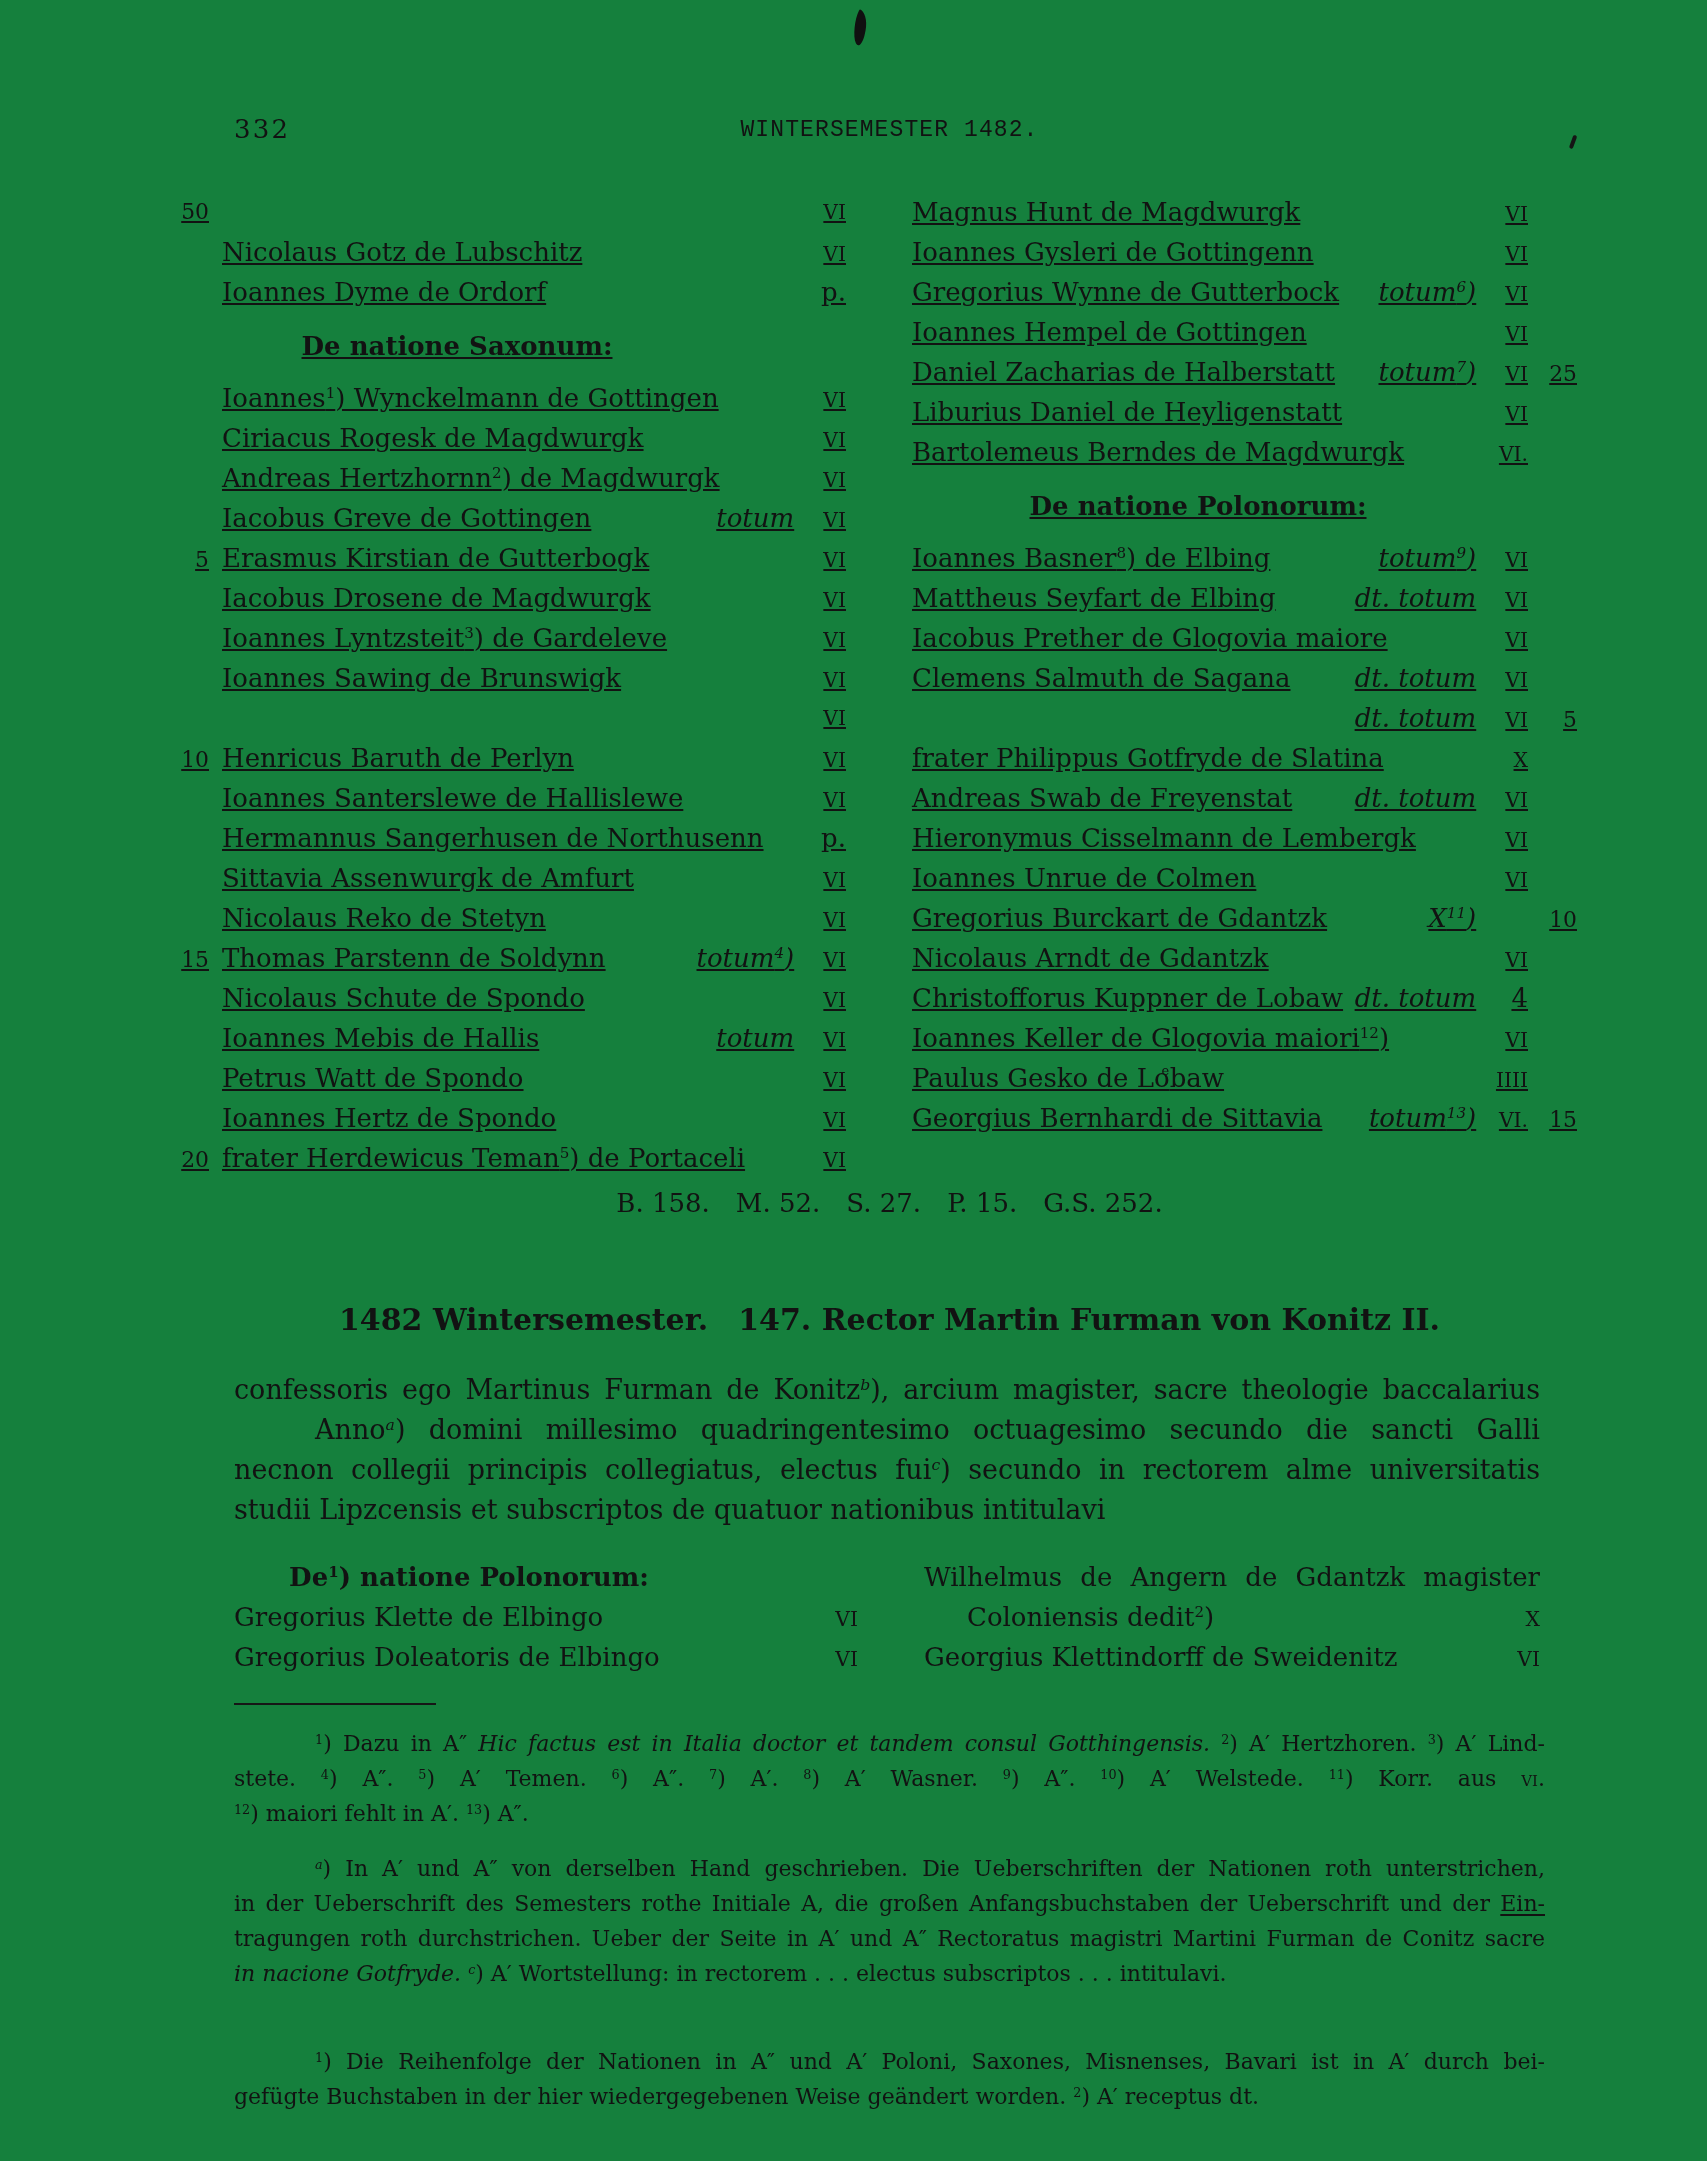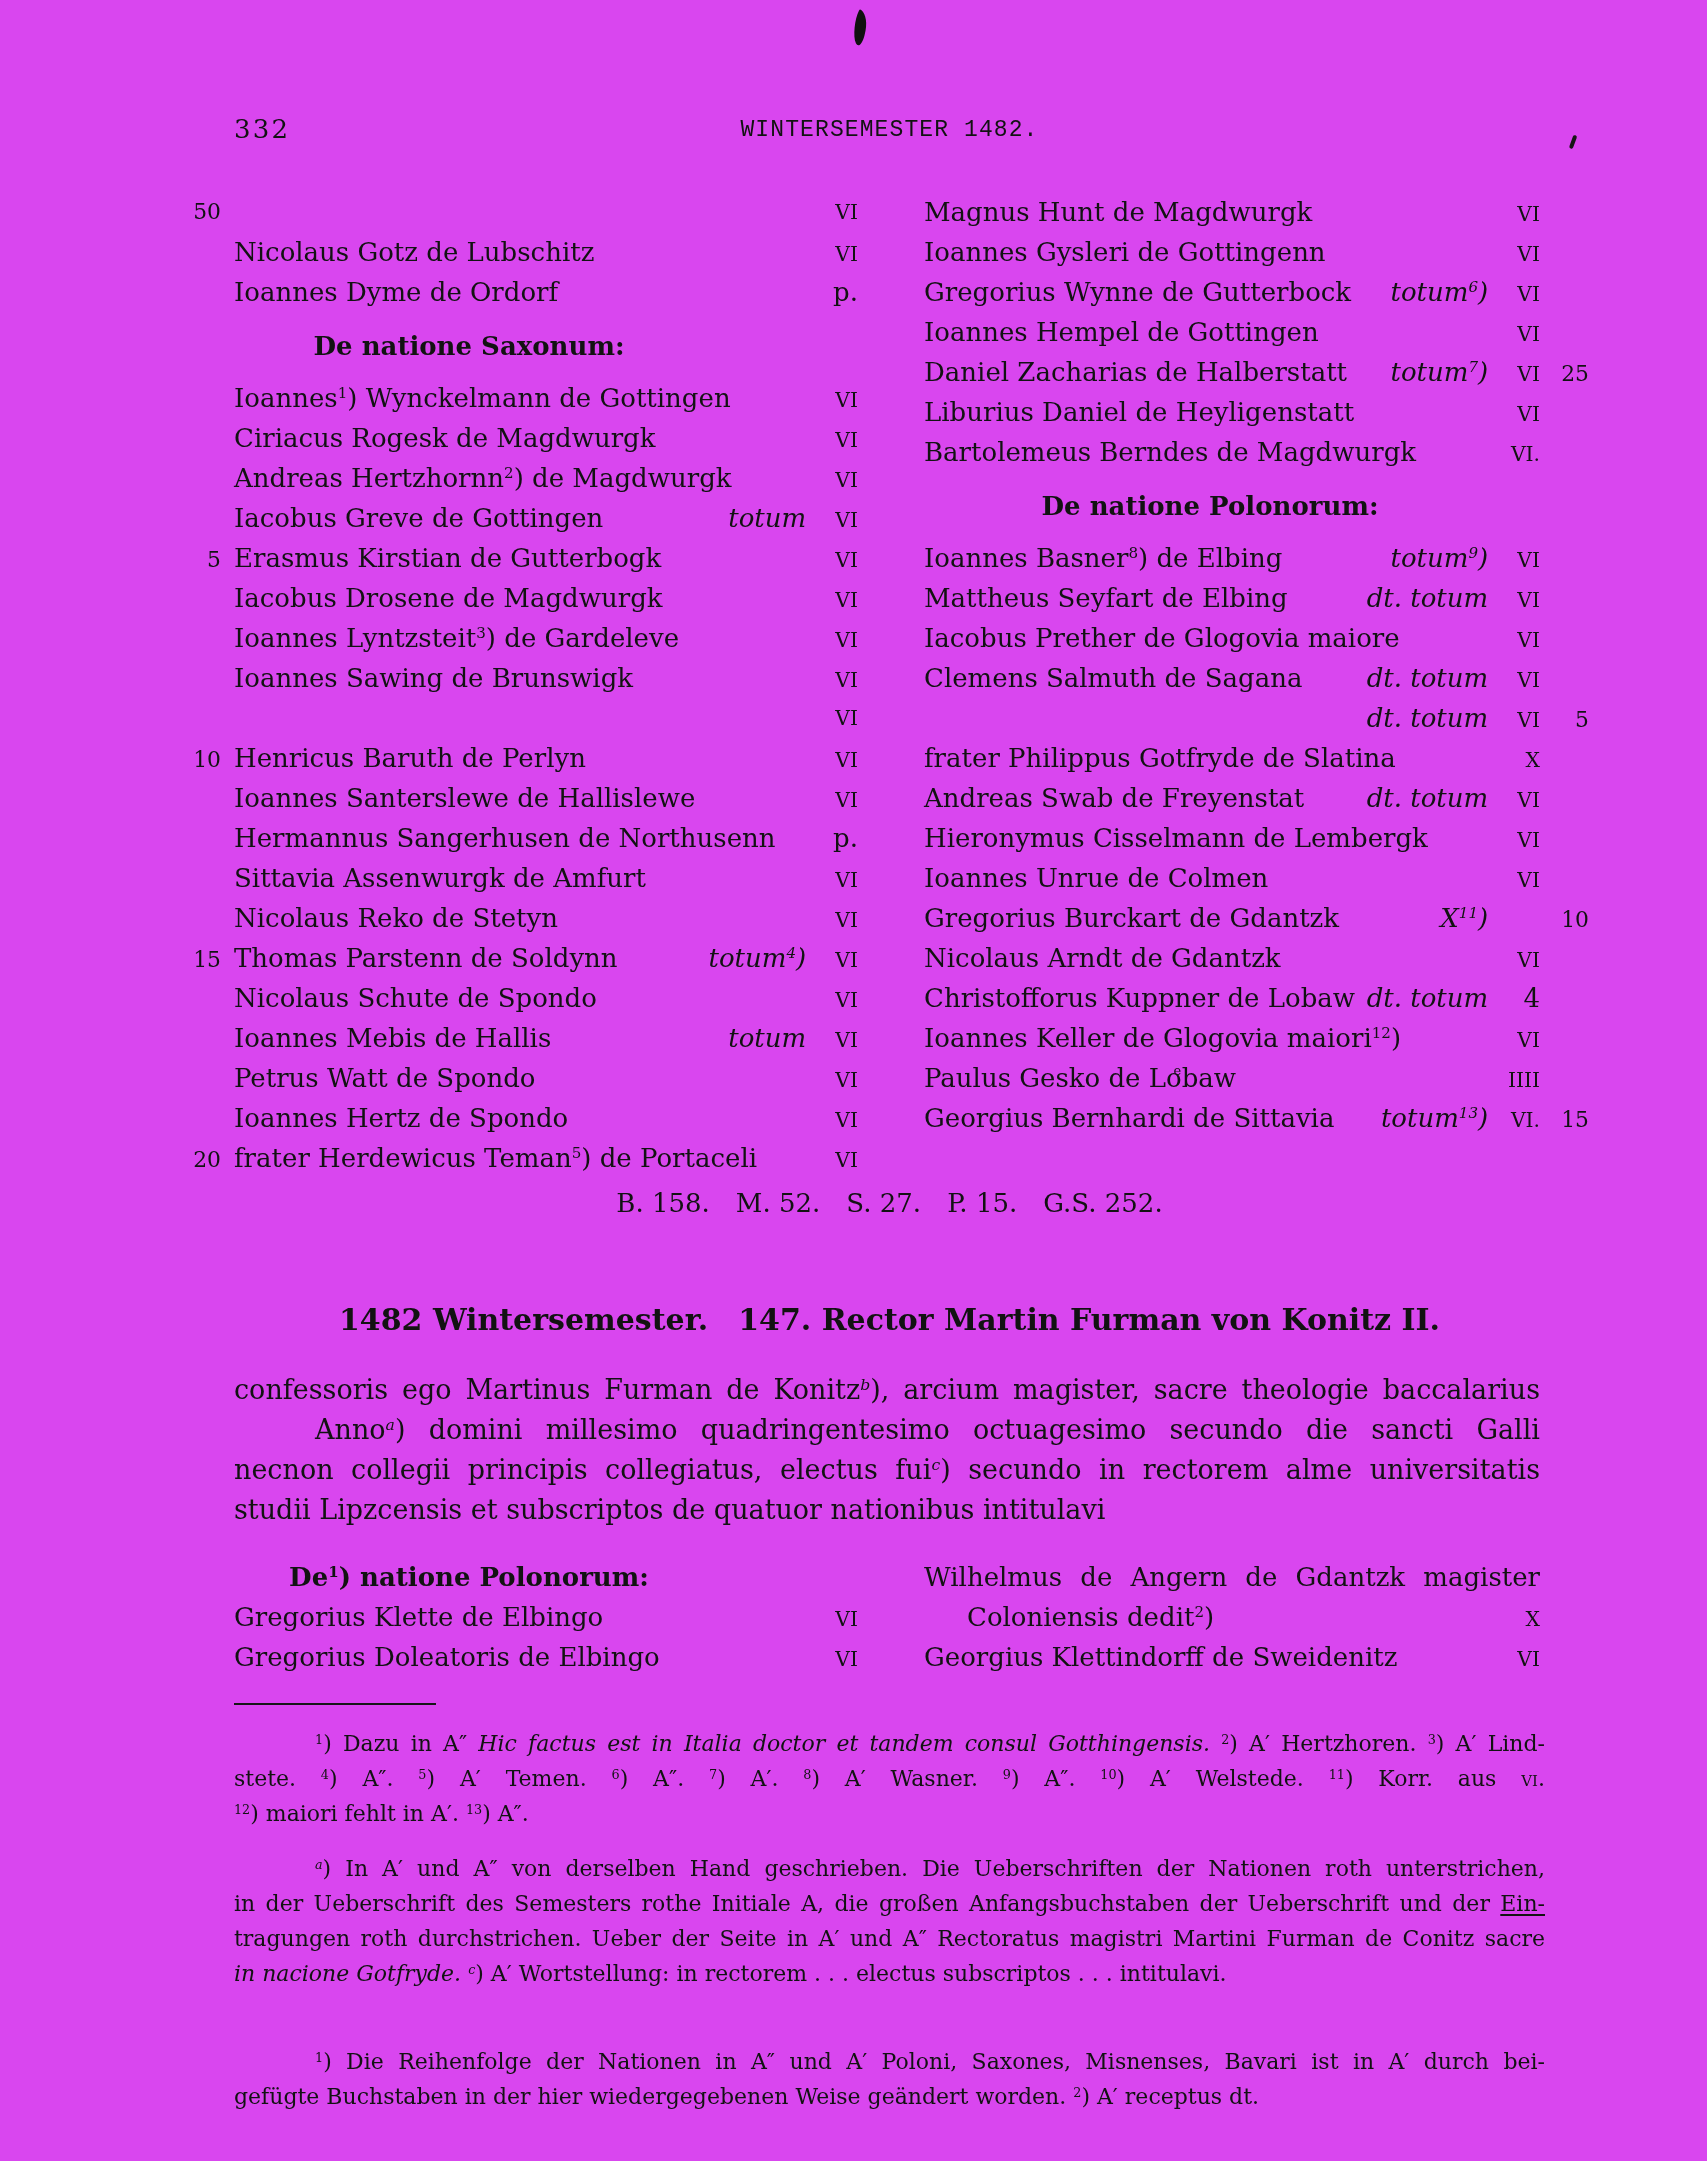--- a/index.html
+++ b/index.html
@@ -1,17 +1,17 @@
 <!DOCTYPE html>
 <html style="font-size:8.8px"><head>
 <meta charset="utf-8">
 <style>
   html,body{margin:0;padding:0;background:#e8e8e8;}
   .sheet{
-    position:relative; width:1707px; height:2161px; background:#d946ef;
+    position:relative; width:1707px; height:2161px; background:#15803d;
     font-family:"DejaVu Serif","Liberation Serif",serif; color:#121212;
     overflow:hidden;
   }
   sup{font-size:0.58em; vertical-align:0.58em; line-height:0;}
   i{font-style:italic;}
   .sc{font-variant:small-caps;}
   .ul{text-decoration:underline; text-underline-offset:3.3px;}
   .over{display:inline-block; width:0; font-size:0.5em; transform:translate(-0.62em,-0.95em);}
 
   
@@ -19,21 +19,21 @@
   .pagenum{position:absolute; left:44px; top:0; letter-spacing:2.2px;}
   .running-header{position:absolute; left:0; right:0; top:3.3px; text-align:center; font-size:23px; letter-spacing:1.1px;font-family:Liberation Mono, monospace;}
 
   
   .ink-squiggle{position:absolute; left:849px; top:7.7px; width:24px; height:57px; transform:rotate(10deg);}
   .ink-squiggle path{fill:#101010;}
   .speck{position:absolute; left:1571px; top:135px; width:4.4px; height:14.3px; background:#151515; border-radius:2.7px; transform:rotate(20deg);}
 
   
   .cols{display:flex; align-items:flex-start;}
-  .register-top{position:absolute; left:190px; top:192px; width:1399px; font-size:26px;}
+  .register-top{position:absolute; left:178px; top:192px; width:1399px; font-size:26px;text-decoration:underline;}
   .register-bottom{position:absolute; left:190px; top:1557px; width:1399px; font-size:26px;}
   .colL{width:668px;}
   .colgap{width:66px;}
   .colR{width:665px;}
   .row{display:flex; align-items:baseline; line-height:40px; height:40px; white-space:nowrap;}
   .lnum{width:31px; padding-right:13px; text-align:right; font-size:0.84em; flex:none;}
   .rnum{width:49px; text-align:right; font-size:0.84em; flex:none;}
   .name{white-space:nowrap;}
   .fill{flex:1 1 auto; min-width:7.7px;}
   .note{font-style:italic; margin-right:8.8px; white-space:nowrap;}

